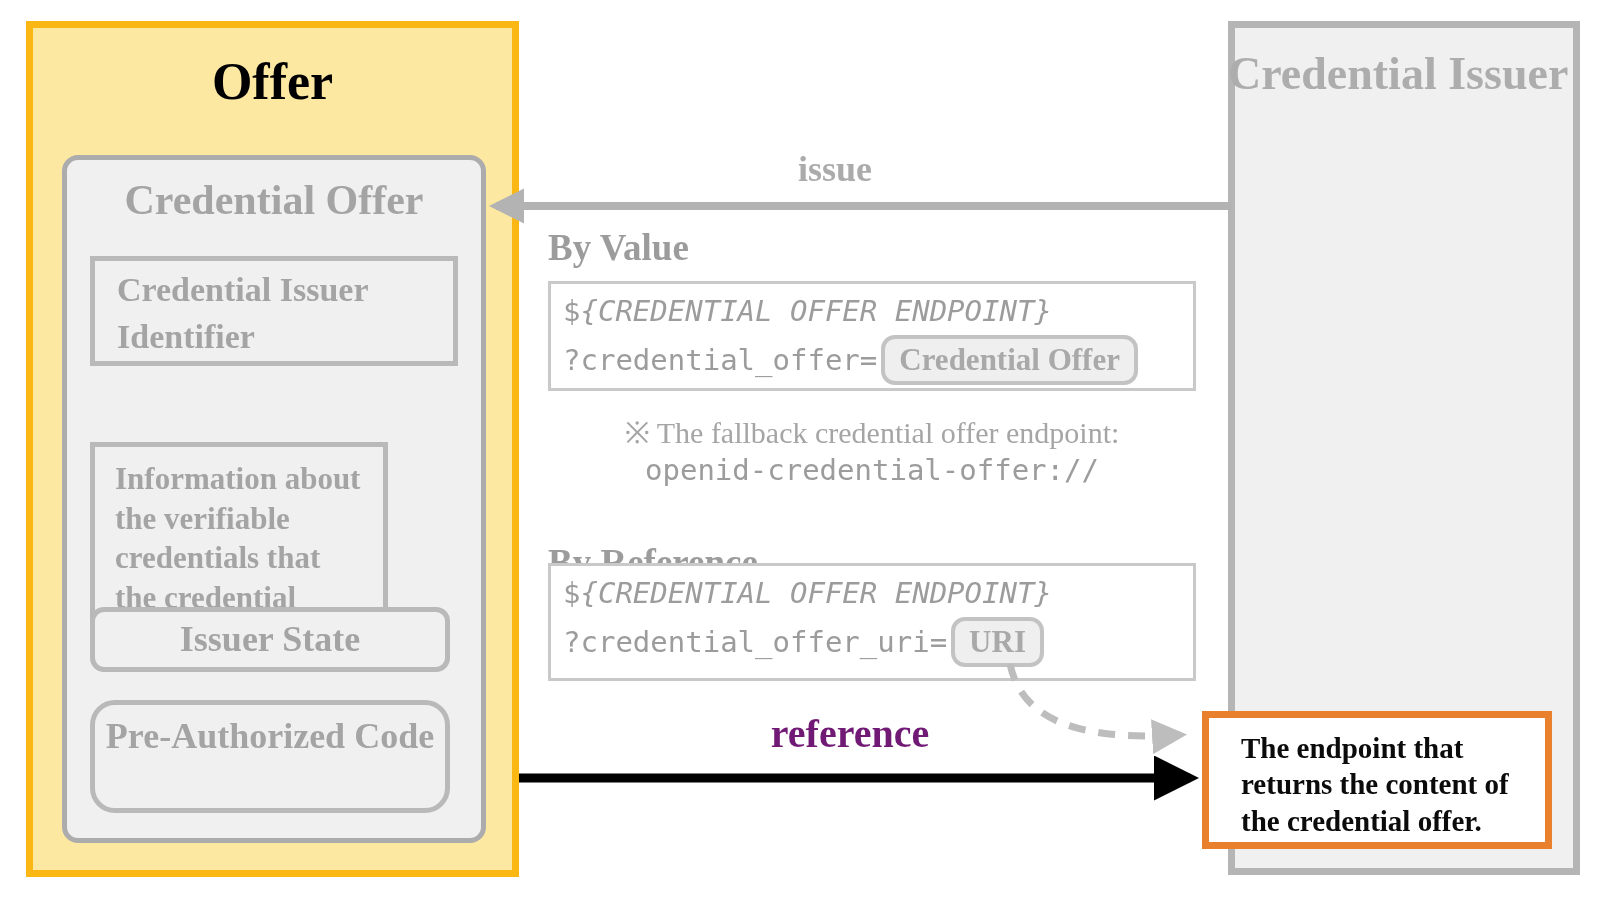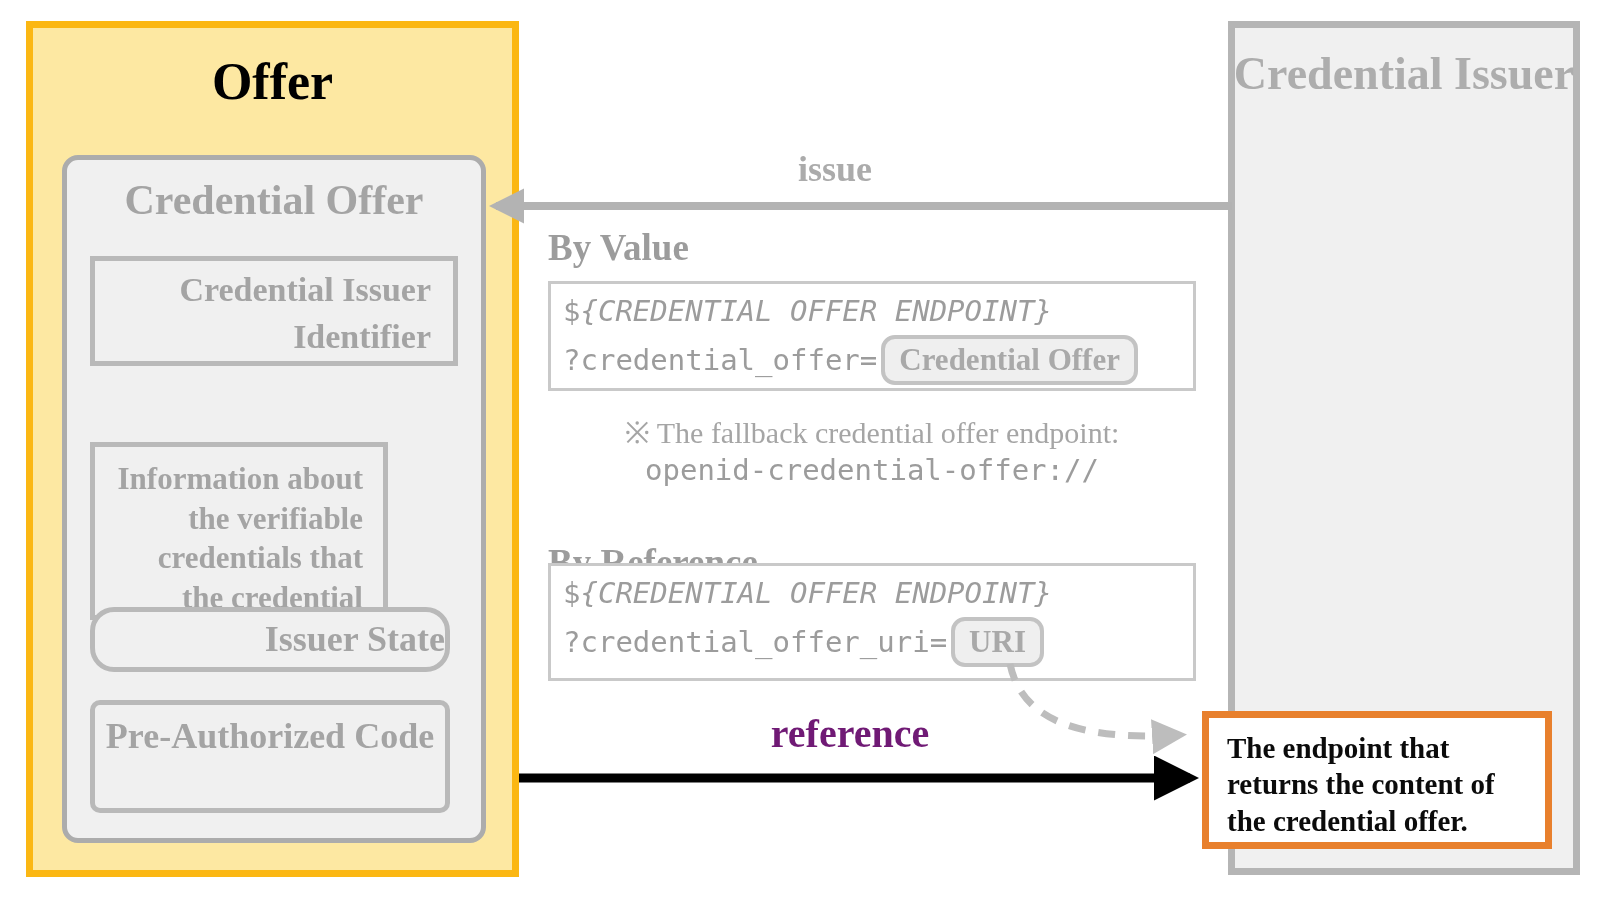--- a/index.html
+++ b/index.html
@@ -5,29 +5,29 @@
   html,body{margin:0;padding:0;background:#fff;}
   .canvas{position:relative;width:1600px;height:900px;background:#ffffff;overflow:hidden;
           font-family:"Liberation Serif","DejaVu Serif",serif;}
   .abs{position:absolute;box-sizing:border-box;}
 
   
   .wallet-box{left:26px;top:21px;width:493px;height:856px;background:#FDE8A2;border:7px solid #FBB713;}
   .wallet-title{left:26px;top:52px;width:493px;text-align:center;font-size:52px;font-weight:bold;color:#000;}
   .offer-box{left:62px;top:155px;width:424px;height:688px;background:#F0F0F0;border:5px solid #ACACAC;border-radius:16px;}
   .offer-title{left:62px;top:176px;width:424px;text-align:center;font-size:42px;font-weight:bold;color:#A4A4A4;}
-  .sub-box{background:#F0F0F0;border:5px solid #B9B9B9;color:#A4A4A4;font-weight:bold;text-align:right;}
+  .sub-box{background:#F0F0F0;border:5px solid #B9B9B9;color:#A4A4A4;font-weight:bold;}
   .cii-box{left:90px;top:256px;width:368px;height:110px;padding:6px 22px;font-size:34px;line-height:1.38;}
   .info-box{left:90px;top:402px;width:298px;height:178px;padding:12px 20px;font-size:31px;line-height:1.28;margin-top:40px;}
-  .state-box{left:90px;top:607px;width:360px;height:65px;border-radius:24px;font-size:36px;line-height:55px;}
-  .preauth-box{left:90px;top:700px;width:360px;height:113px;border-radius:10px;text-align:center;font-size:36px;line-height:1.3;padding-top:8px;}
+  .state-box{left:90px;top:607px;width:360px;height:65px;border-radius:14px;text-align:center;font-size:36px;line-height:55px;}
+  .preauth-box{left:90px;top:700px;width:360px;height:113px;border-radius:25px;text-align:center;font-size:36px;line-height:1.3;padding-top:8px;}
 
   
   .issuer-box{left:1228px;top:21px;width:352px;height:854px;background:#F0F0F0;border:7px solid #B5B5B5;}
-  .issuer-title{left:1228px;top:48px;width:352px;text-align:center;font-size:46px;line-height:1.15;font-weight:bold;color:#ADADAD;}
+  .issuer-title{left:1228px;top:48px;width:352px;font-size:46px;line-height:1.15;font-weight:bold;color:#ADADAD;}
 
   
   .issue-label{left:660px;top:148px;width:350px;text-align:center;font-size:36px;font-weight:bold;color:#ABABAB;}
   .section-heading{font-size:37px;font-weight:bold;color:#9C9C9C;}
   .byvalue-heading{left:548px;top:226px;}
   .byref-heading{left:548px;top:502px;margin-top:39px;}
 
   .code-box{width:648px;background:#fff;border:3px solid #C9C9C9;padding:4px 12px;}
   .byvalue-box{left:548px;top:281px;height:110px;}
   .byref-box{left:548px;top:563px;height:118px;}
@@ -37,21 +37,21 @@
         padding:0 14px;margin-left:4px;font-family:"Liberation Serif","DejaVu Serif",serif;
         font-size:31px;font-weight:bold;color:#A9A9A9;line-height:42px;}
 
   .fallback{left:548px;top:414px;width:648px;text-align:center;color:#A5A5A5;}
   .fallback-note{font-size:30px;line-height:37px;}
   .fallback-scheme{font-family:"DejaVu Sans Mono","Liberation Mono",monospace;font-size:29px;line-height:38px;color:#9C9C9C;}
 
   .reference-label{left:660px;top:710px;width:380px;text-align:center;font-size:40px;font-weight:bold;color:#701a75;}
 
   .endpoint-note{left:1202px;top:711px;width:350px;height:138px;background:#fff;border:7px solid #E8802D;
-                 padding:12px 18px;font-size:29px;font-weight:bold;color:#0b0b0b;line-height:1.25;}
+                 padding:12px 32px;font-size:29px;font-weight:bold;color:#0b0b0b;line-height:1.25;}
   .endpoint-note span{display:block;}
 
   .overlay{position:absolute;left:0;top:0;pointer-events:none;}
 </style>
 </head>
 <body>
 
 <div class="canvas">
 
   <div class="abs wallet-box"></div>

